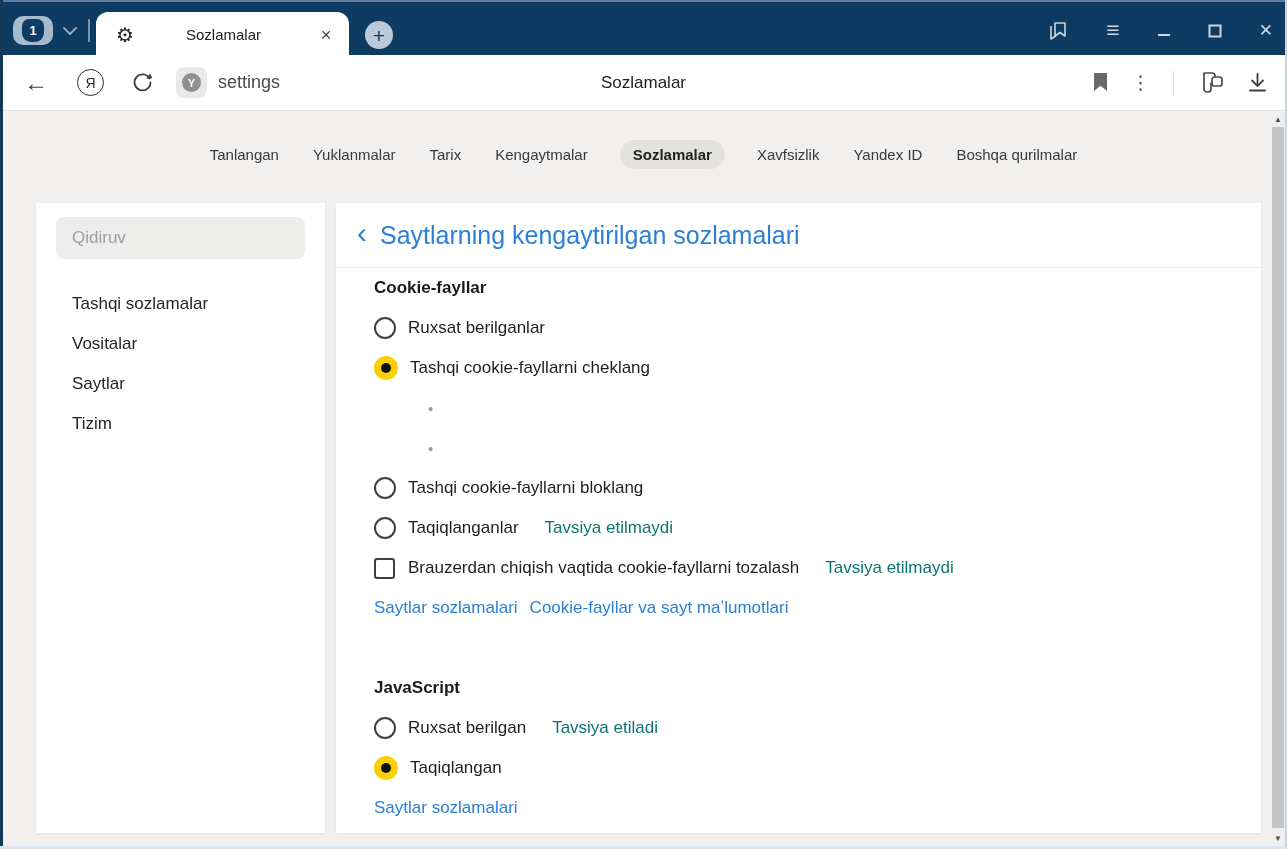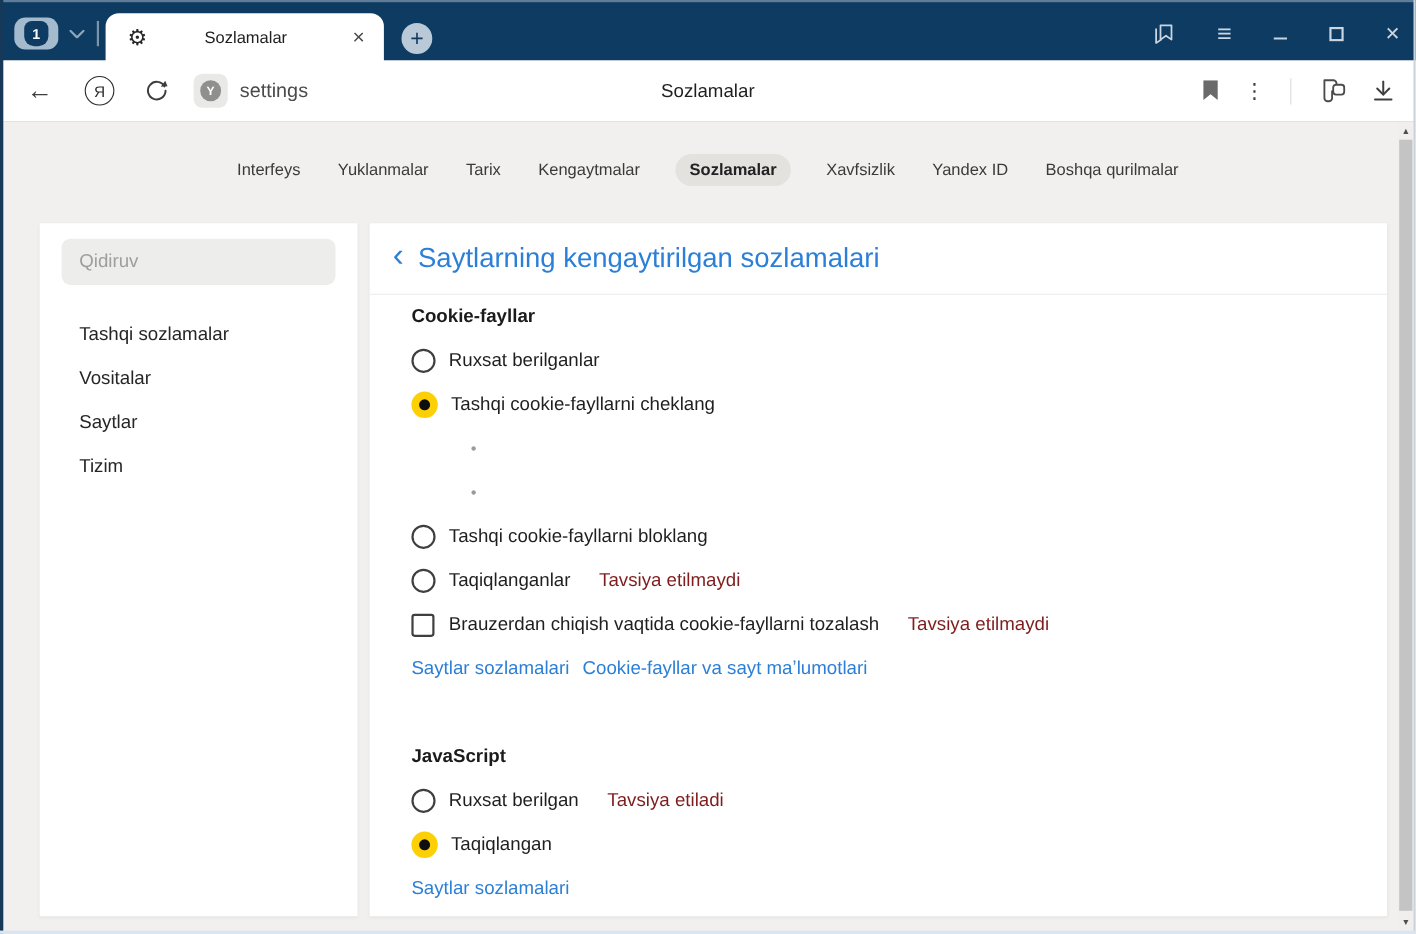--- a/index.html
+++ b/index.html
@@ -140,21 +140,21 @@
   .radio.sel::after {
     content:""; position:absolute; left:50%; top:50%; transform:translate(-50%,-50%);
     width:10px; height:10px; border-radius:50%; background:#0e0e0e;
   }
   .checkbox {
     width:21px; height:21px; border:2px solid #3f3f3f; border-radius:3px; background:#fff;
     margin-right:13px; flex:none; cursor:pointer;
   }
   .bullet-row { padding-left:92px; color:#9b9b9b; }
   .bullet-dot { margin-right:8px; font-size:15px; }
-  .note { color:#7f1d1d; margin-left:26px; }
+  .note { color:#0f766e; margin-left:26px; }
   .links-row { gap:12px; }
   .link { color:#2b7fd6; cursor:pointer; }
   .section-gap { height:40px; }
 
   
   .scrollbar {
     position:absolute; right:2px; top:112px; width:14px; height:734px; background:#f0efee; z-index:40;
   }
   .scroll-arrow { position:absolute; left:0; width:14px; height:14px; font-size:8px; color:#4f4f4f;
     display:flex; align-items:center; justify-content:center; cursor:pointer; }
@@ -251,21 +251,21 @@
           <line x1="9.5" y1="1" x2="9.5" y2="12"></line>
           <polyline points="4,7.5 9.5,13 15,7.5"></polyline>
           <line x1="2" y1="17.5" x2="17" y2="17.5"></line>
         </g>
       </svg>
     </span>
   </div>
 </div>
 
 <div class="nav-row">
-  <span class="nav-item">Interfeys</span>
+  <span class="nav-item">Tanlangan</span>
   <span class="nav-item">Yuklanmalar</span>
   <span class="nav-item">Tarix</span>
   <span class="nav-item">Kengaytmalar</span>
   <span class="nav-item active">Sozlamalar</span>
   <span class="nav-item">Xavfsizlik</span>
   <span class="nav-item">Yandex ID</span>
   <span class="nav-item">Boshqa qurilmalar</span>
 </div>
 
 <div class="card sidebar">

